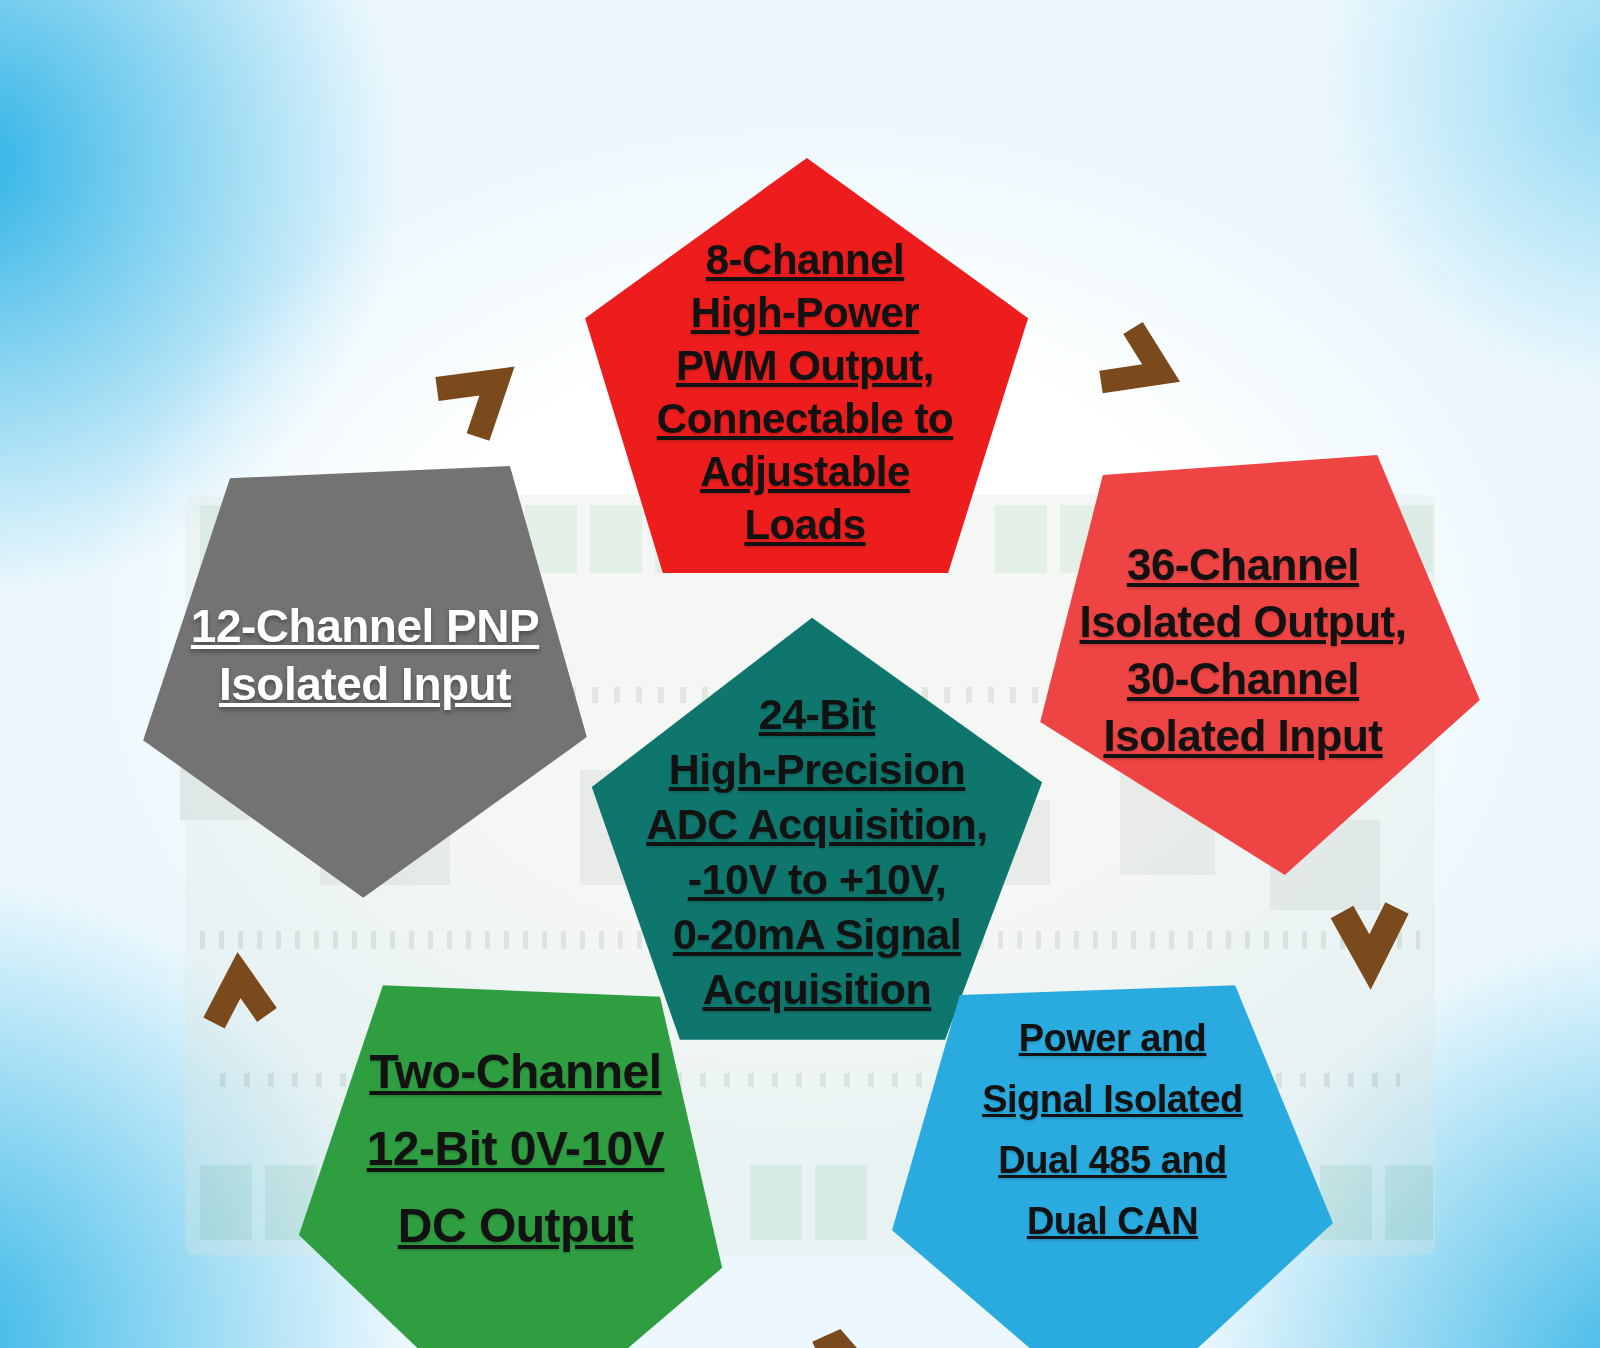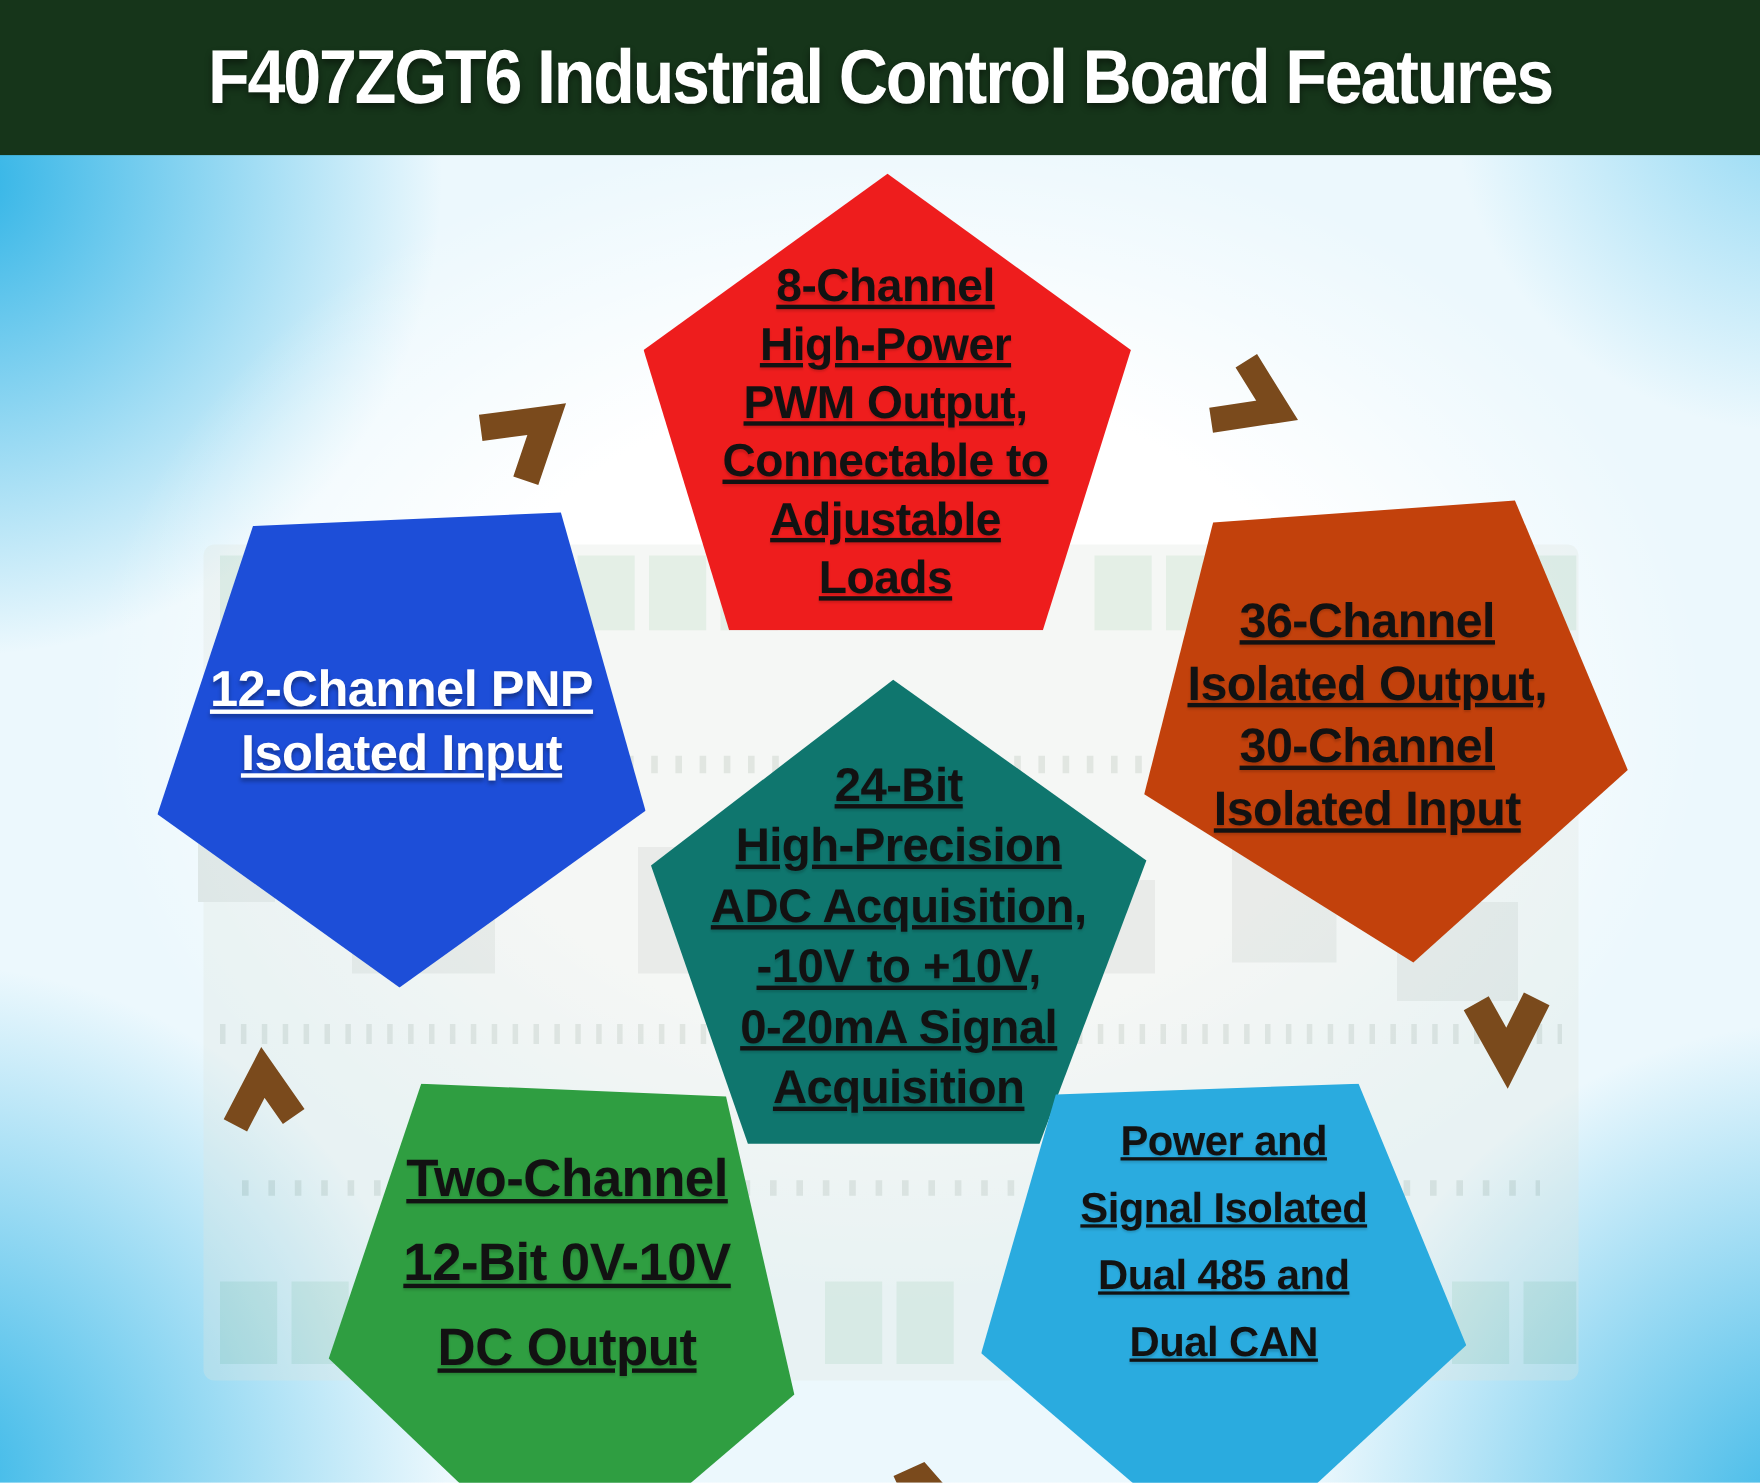--- a/index.html
+++ b/index.html
@@ -36,27 +36,27 @@
   .pent-label{
     white-space:pre-line;text-align:center;font-weight:700;letter-spacing:-0.5px;
     color:#121212;text-shadow:0 2px 2px rgba(0,0,0,.15);text-decoration:underline;
   }
   .pent-red{
     left:575px;top:152px;width:460px;height:426px;background:#ee1d1d;
     clip-path:polygon(50.4% 1.4%, 98.5% 39%, 81.1% 98.8%, 19.1% 98.8%, 2.2% 39%);
   }
   .pent-red .pent-label{font-size:42px;line-height:53px;transform:translateY(27px);}
   .pent-blue{
-    left:140px;top:462px;width:450px;height:438px;background:#1d4ed8;
+    left:140px;top:462px;width:450px;height:438px;background:#737373;
     clip-path:polygon(20% 3.7%, 82.2% 0.9%, 99.3% 62.8%, 49.6% 99.5%, 0.7% 63.5%);
   }
   .pent-blue .pent-label{font-size:46px;line-height:58px;color:#ffffff;transform:translateY(-26px);
     text-shadow:0 3px 4px rgba(0,0,0,.35);}
   .pent-yellow{
-    left:1038px;top:452px;width:444px;height:426px;background:#c2410c;
+    left:1038px;top:452px;width:444px;height:426px;background:#ef4444;
     clip-path:polygon(14.6% 5.4%, 76.4% 0.7%, 99.5% 58.2%, 55.6% 99.3%, 0.5% 63.4%);
   }
   .pent-yellow .pent-label{font-size:44px;line-height:57px;transform:translate(-17px,-15px);}
   .pent-orange{
     left:590px;top:574px;width:454px;height:428px;background:#0f766e;
     clip-path:polygon(48.9% 0.9%, 99.6% 39.3%, 78.2% 99.5%, 19.8% 99.5%, 0.4% 40.4%);
     margin-top:40px;
   }
   .pent-orange .pent-label{font-size:43px;line-height:55px;transform:translateY(24px);}
   .pent-green{
@@ -122,23 +122,20 @@
       </g>
 
       <g stroke="#9fae9f" fill="none">
         <line x1="240" y1="695" x2="1400" y2="695" stroke-width="16" stroke-dasharray="6 16"></line>
         <line x1="200" y1="940" x2="1420" y2="940" stroke-width="18" stroke-dasharray="5 14"></line>
         <line x1="220" y1="1080" x2="1400" y2="1080" stroke-width="14" stroke-dasharray="6 18"></line>
       </g>
     </g>
   </svg>
 
-  <div class="header">
-    <div class="title">F407ZGT6 Industrial Control Board Features</div>
-  </div>
 
   <div class="pent pent-red">
     <div class="pent-label">8-Channel
 High-Power
 PWM Output,
 Connectable to
 Adjustable
 Loads</div>
   </div>
 

